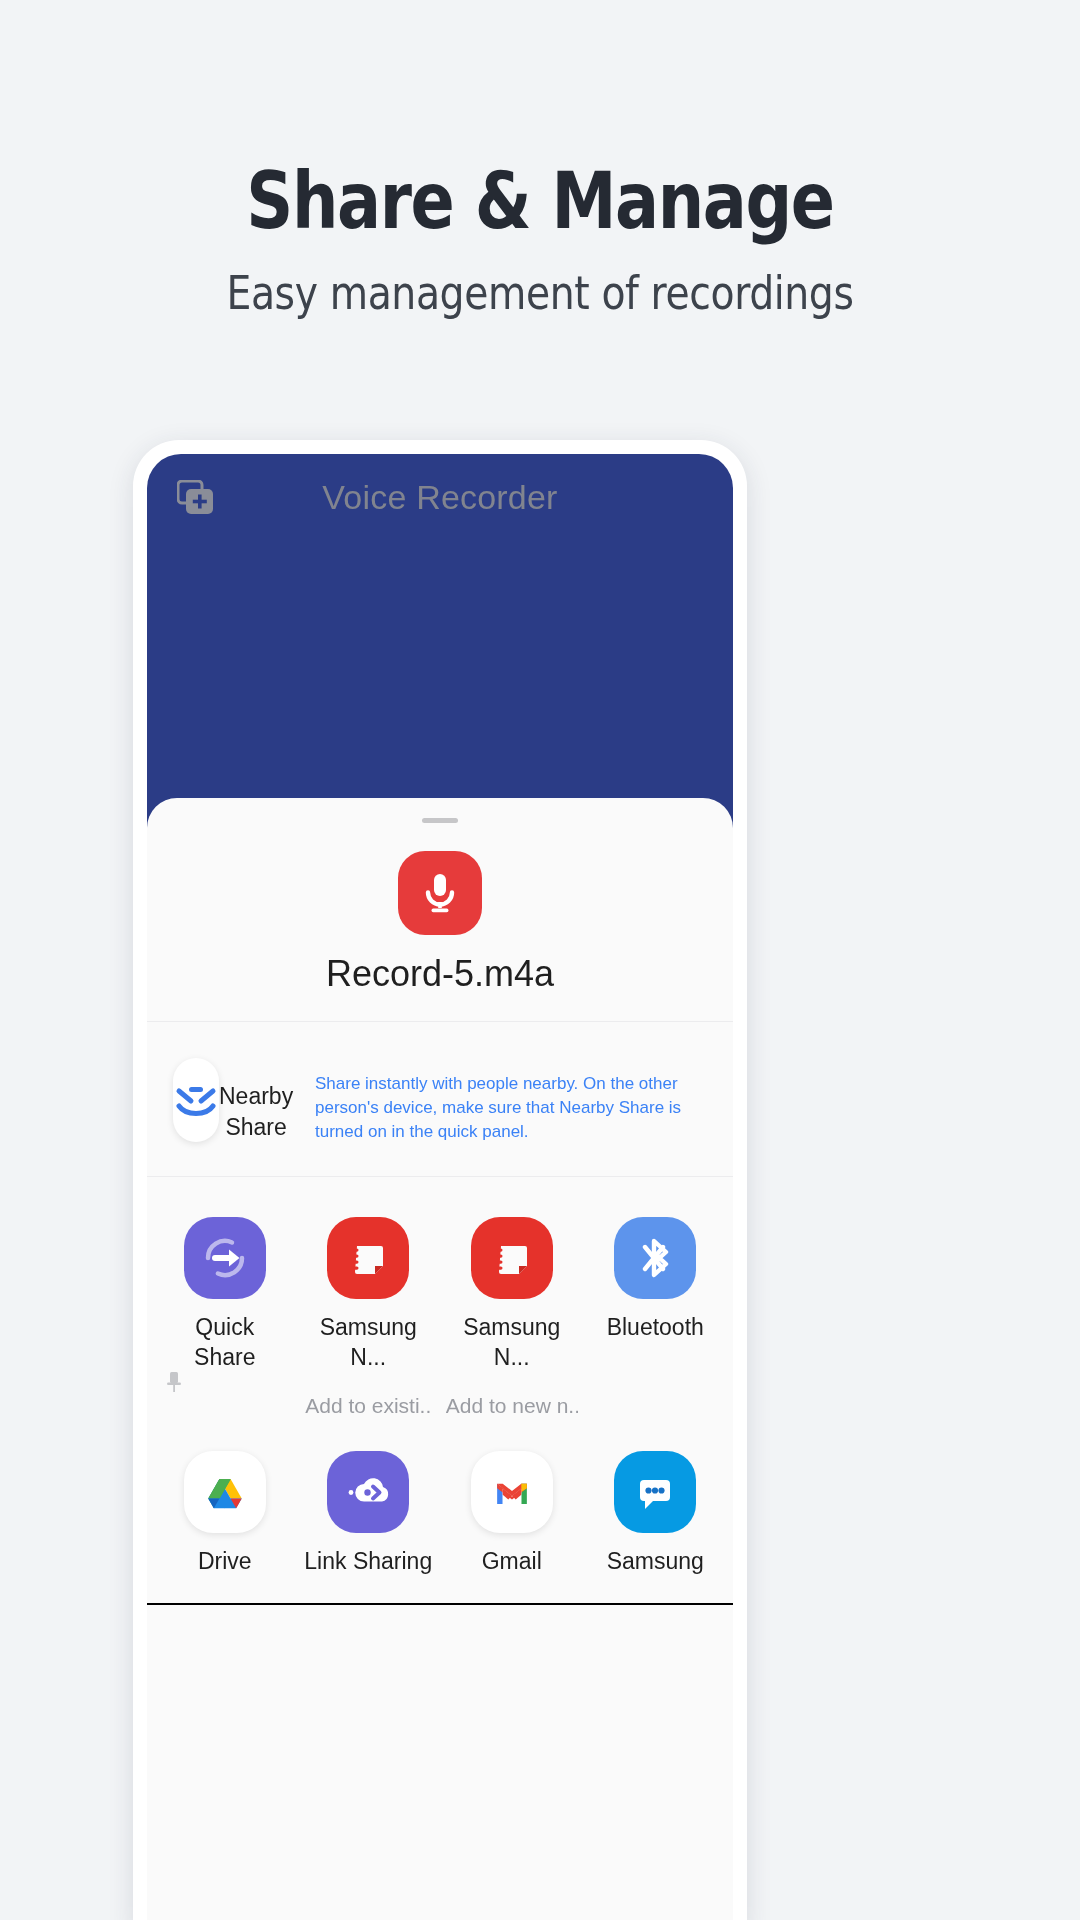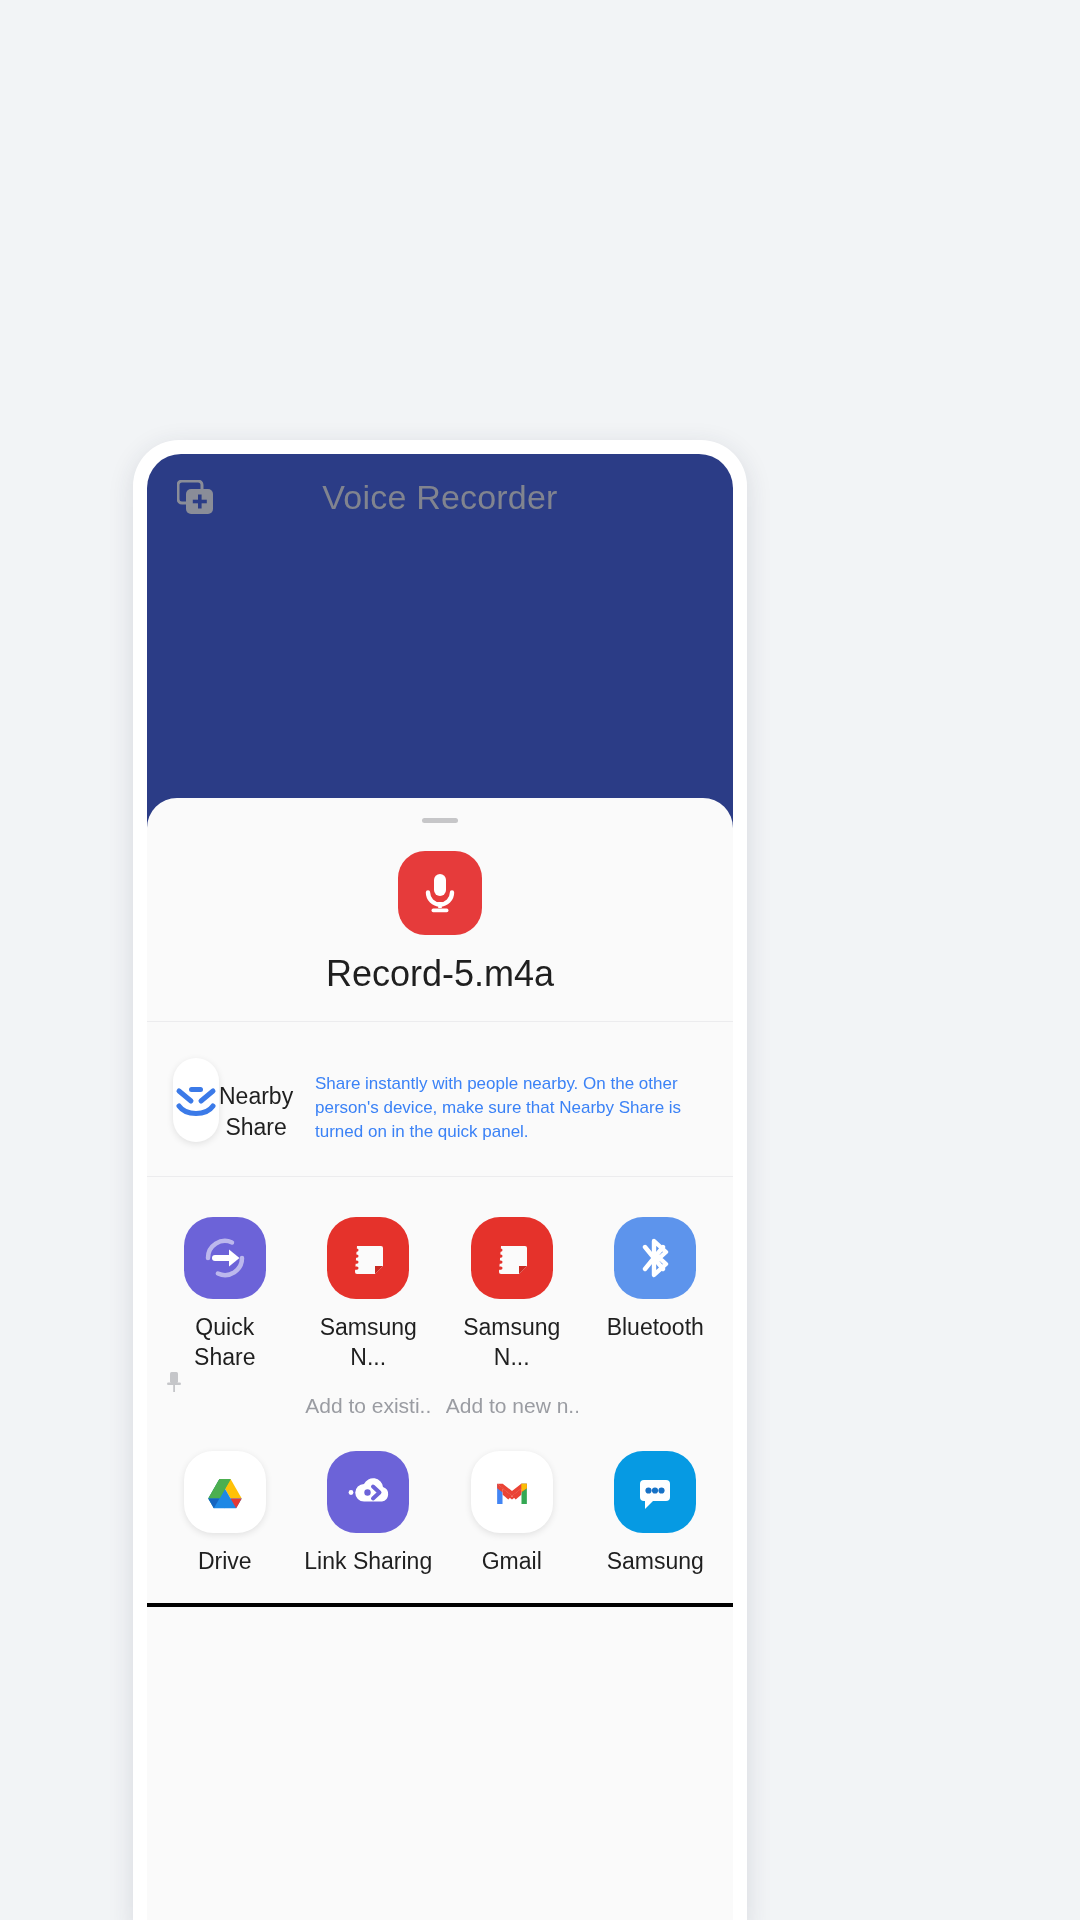--- a/index.html
+++ b/index.html
@@ -137,21 +137,21 @@
     margin-left: 22px;
     margin-top: 14px;
     font-size: 17px;
     color: #3b82f6;
     line-height: 1.42;
   }
 
   
   .app-grid {
     padding: 26px 6px 8px 6px;
-    border-bottom: 4px solid #000000;
+    border-bottom: 2px solid #000000;
   }
   .grid-row {
     display: flex;
   }
   .grid-cell {
     width: 25%;
     display: flex; flex-direction: column; align-items: center;
     padding: 14px 2px 18px 2px;
     position: relative;
   }
@@ -187,20 +187,24 @@
     width: 18px; height: 22px;
     opacity: .55;
   }
   .filler { flex: 1 1 auto; background: #fafafa; }
 </style>
 </head>
 <body>
 
 <div class="page">
 
+  <div class="promo">
+    <div class="promo-title">Share &amp; Manage</div>
+    <div class="promo-sub">Easy management of recordings</div>
+  </div>
 
   <div class="phone">
     <div class="screen">
 
       <div class="app-bg">
         <div class="app-bar">
           <span class="app-bar-icon">
             <svg viewBox="0 0 38 36" width="38" height="36">
               <rect x="1" y="1" width="24" height="22" rx="4" fill="none" stroke="#8a8d98" stroke-width="3"></rect>
               <rect x="9" y="9" width="27" height="25" rx="5" fill="#8a8d98"></rect>

